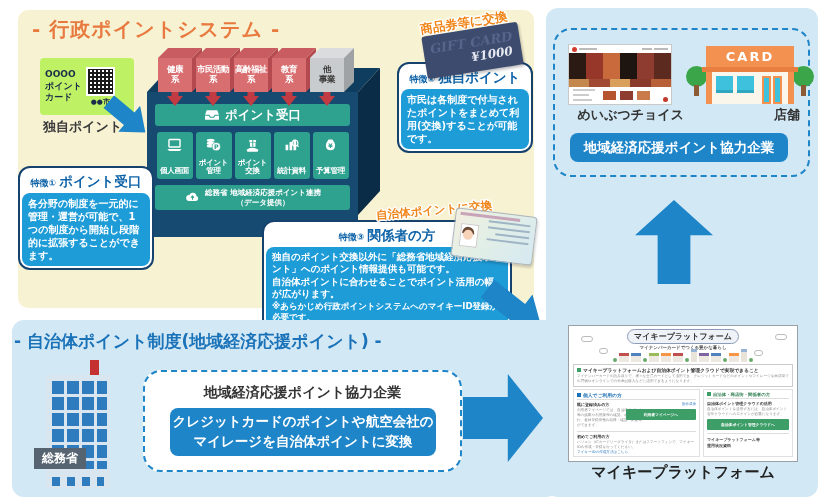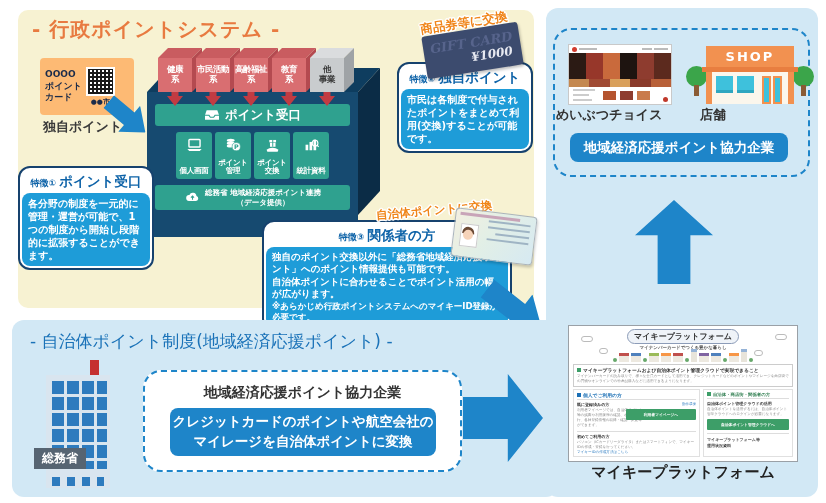--- a/index.html
+++ b/index.html
@@ -7,24 +7,24 @@
        font-family:"DejaVu Sans","Liberation Sans",sans-serif;}
   .abs{position:absolute;}
   .pre{white-space:pre-line;}
 
   
   .panel-yellow{left:18px;top:10px;width:516px;height:298px;background:#F7F2D2;border-radius:10px;}
   .panel-blue-right{left:546px;top:8px;width:272px;height:489px;background:#D2E8F5;border-radius:12px;}
   .panel-blue-bottom{left:12px;top:320px;width:546px;height:177px;background:#D2E8F5;border-radius:12px;}
 
   .title-orange{left:32px;top:16px;font-size:20px;font-weight:800;color:#E87A40;letter-spacing:1px;}
-  .title-blue{left:30px;top:330px;font-size:17px;font-weight:400;color:#1A72B8;}
-
-  
-  .member-card{left:40px;top:58px;width:94px;height:57px;background:#fdba74;border-radius:4px;
+  .title-blue{left:14px;top:330px;font-size:17px;font-weight:700;color:#1A72B8;}
+
+  
+  .member-card{left:40px;top:58px;width:94px;height:57px;background:#bef264;border-radius:4px;
                display:flex;align-items:center;padding:4px 5px;box-sizing:border-box;gap:4px;}
   .mc-name{font-size:9px;font-weight:800;color:#1B2B4A;line-height:1.3;}
   .mc-right{display:flex;flex-direction:column;align-items:center;}
   .qr{width:25px;height:25px;background-color:#fff;border:2px solid #fff;
       background-image:repeating-linear-gradient(0deg,#1a1a1a 0 2px,transparent 2px 4px),
                        repeating-linear-gradient(90deg,#1a1a1a 0 2px,#fff 2px 4px);}
   .mc-city{font-size:7px;font-weight:800;color:#1B2B4A;margin-top:1px;}
   .member-caption{left:43px;top:118px;font-size:13px;font-weight:700;color:#3A3A3A;}
 
   
@@ -104,21 +104,21 @@
   .mn-hair{position:absolute;left:1px;top:2px;width:12px;height:7px;border-radius:6px 6px 0 0;background:#6B4A35;}
   .mn-line{position:absolute;right:5px;height:2px;background:#9FB4C4;}
   .mn-l1{top:8px;width:42px;}  .mn-l2{top:14px;width:42px;}
   .mn-l3{top:20px;width:34px;} .mn-l4{top:26px;width:42px;}
   .mn-head{position:absolute;left:4px;top:3px;width:60px;height:3px;background:#C8A4B8;}
 
   
   .dash-use{left:553px;top:28px;width:257px;height:149px;border:2px dashed #1E85C9;border-radius:18px;box-sizing:border-box;}
   .use-btn{left:570px;top:133px;width:218px;height:29px;background:#1E85C9;border-radius:8px;color:#fff;
            font-weight:800;font-size:13.5px;display:flex;align-items:center;justify-content:center;}
-  .cap{font-size:13px;font-weight:800;color:#333;text-align:left;}
+  .cap{font-size:13px;font-weight:800;color:#333;text-align:right;}
 
   
   .choice{left:568px;top:44px;width:104px;height:61px;background:#fff;border:1px solid #C9C9C9;box-sizing:border-box;overflow:hidden;}
   .c-head{height:8px;display:flex;align-items:center;gap:2px;padding:0 3px;}
   .c-logo{width:5px;height:5px;border-radius:50%;background:#D23B2E;}
   .c-bar{height:2px;background:#BBB;}
   .c-hero{height:26px;display:flex;}
   .c-hero div{flex:1;}
   .c-strip{height:8px;display:flex;}
   .c-strip div{flex:1;}
@@ -263,20 +263,27 @@
         <div class="tile">
           <svg width="19" height="19" viewBox="0 0 24 24">
             <rect x="4.5" y="11" width="3.4" height="7" fill="#fff"></rect>
             <rect x="9.5" y="7.5" width="3.4" height="10.5" fill="#fff"></rect>
             <rect x="14.5" y="4.5" width="3.4" height="13.5" fill="#fff"></rect>
             <circle cx="16.5" cy="9" r="3.6" fill="none" stroke="#fff" stroke-width="1.4"></circle>
             <line x1="19" y1="11.6" x2="21" y2="13.8" stroke="#fff" stroke-width="1.6"></line>
           </svg>
           <div class="tlabel pre">統計資料</div>
         </div>
+        <div class="tile">
+          <svg width="19" height="19" viewBox="0 0 24 24">
+            <path d="M9.5 4.5h5l1.5 2.5c2.5 2.5 3.5 11-4 11s-6.5-8.5-4-11z" fill="#fff"></path>
+            <text x="12" y="15" font-size="8" font-weight="bold" fill="#2FA18F" text-anchor="middle">¥</text>
+          </svg>
+          <div class="tlabel pre">予算管理</div>
+        </div>
       </div>
       <div class="datalink">
         <svg width="17" height="17" viewBox="0 0 24 24">
           <path d="M7 17a4.2 4.2 0 1 1 .6-8.4A5.2 5.2 0 0 1 17.6 10 3.6 3.6 0 0 1 17 17z" fill="#fff"></path>
           <path d="M12 15v-4.5M9.8 12.2 12 10l2.2 2.2" stroke="#2FA18F" stroke-width="1.5" fill="none"></path>
         </svg>
         <span class="pre">総務省 地域経済応援ポイント連携
 （データ提供）</span>
       </div>
     </div>
@@ -395,21 +402,21 @@
       <span class="c-th" style="left:51px;background:#8E3C2F;"></span>
       <span class="c-th" style="left:68px;background:#C97B4C;"></span>
       <span class="c-dot"></span>
     </div>
   </div>
   <div class="abs cap" style="left:556px;top:106px;width:128px;">めいぶつチョイス</div>
 
   <div class="abs shop">
     <div class="tree tree-l"></div>
     <div class="tree tree-r"></div>
-    <div class="shop-sign">SHOP</div>
+    <div class="shop-sign">CARD</div>
     <div class="shop-roof"></div>
     <div class="shop-body">
       <div class="pillar pl"></div>
         <div class="pillar pr"></div>
       <div class="win w1"></div>
         <div class="win w2"></div>
       <div class="door d1"></div>
         <div class="door d2"></div>
     </div>
   </div>

